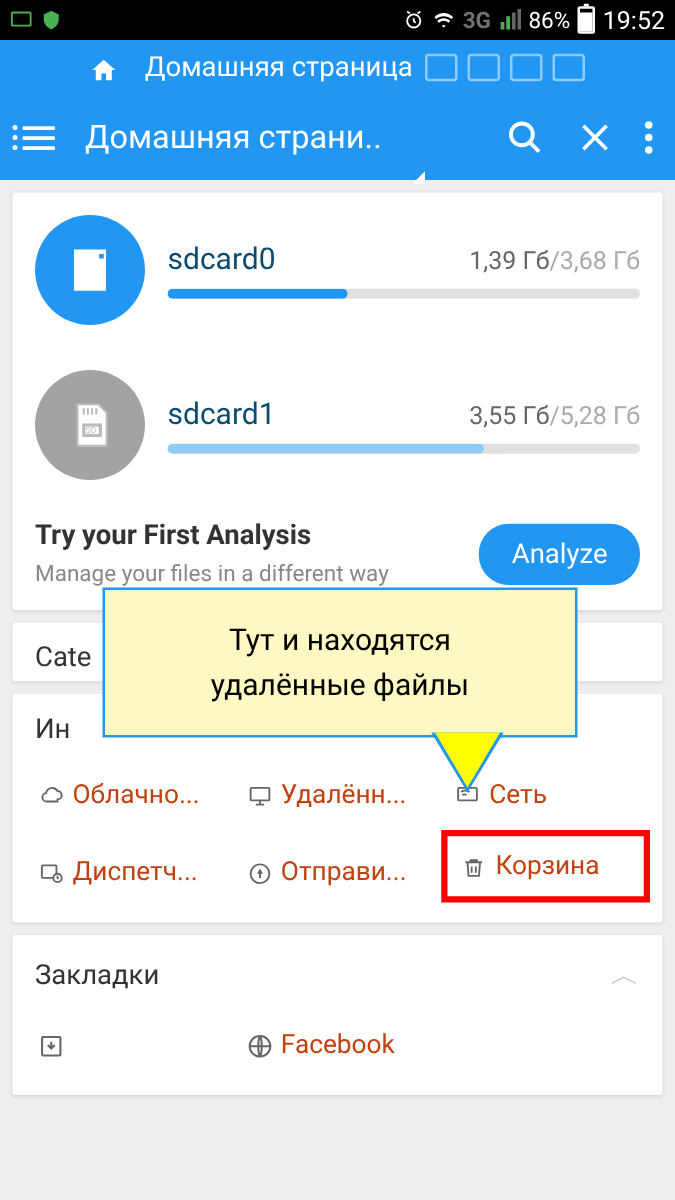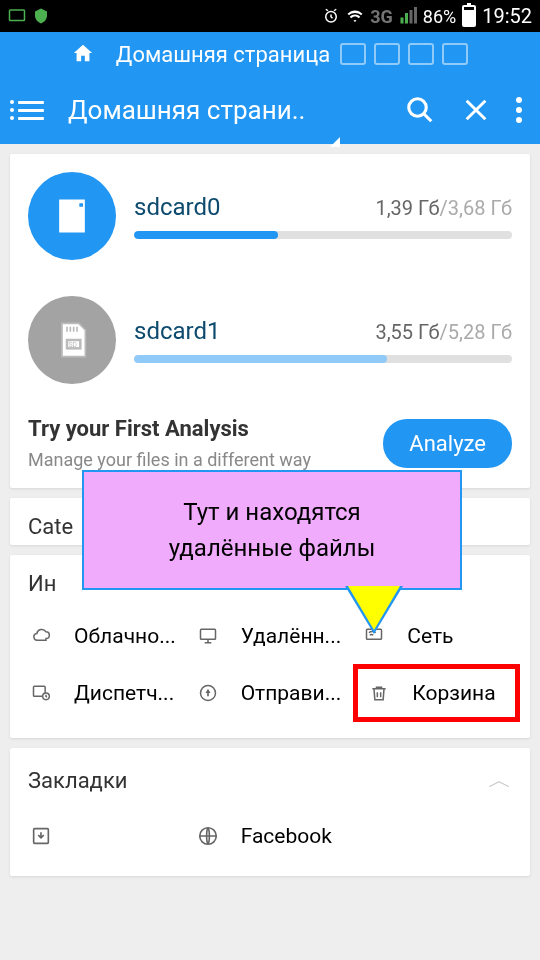--- a/index.html
+++ b/index.html
@@ -7,21 +7,21 @@
     
     .status-bar { background: #000; color: #fff; height: 32px; display: flex; align-items: center; justify-content: space-between; padding: 0 8px; font-size: 18px; }
     .status-left { display: flex; align-items: center; gap: 6px; }
     .status-right { display: flex; align-items: center; gap: 6px; }
     .status-icon { width: 18px; height: 18px; display: inline-flex; align-items: center; justify-content: center; }
     .battery { width: 14px; height: 22px; border: 2px solid #fff; border-radius: 2px; position: relative; }
     .battery::before { content: ''; position: absolute; top: -4px; left: 3px; width: 4px; height: 2px; background: #fff; }
     .battery-fill { position: absolute; bottom: 0; left: 0; right: 0; height: 86%; background: #fff; }
     
     .header-shortcuts { background: #2196f3; height: 44px; display: flex; align-items: center; justify-content: center; gap: 10px; color: #fff; font-size: 22px; padding: 0 8px; }
-    .shortcut-row { display: flex; align-items: flex-start; gap: 22px; }
+    .shortcut-row { display: flex; align-items: flex-end; gap: 22px; }
     .faded-icons { display: flex; gap: 8px; opacity: 0.5; }
     .faded-icon { width: 26px; height: 22px; border: 2px solid #fff; border-radius: 3px; }
     
     .toolbar { background: #2196f3; height: 68px; display: flex; align-items: center; padding: 0 18px; gap: 24px; color: #fff; }
     .menu-icon { display: flex; flex-direction: column; gap: 5px; }
     .menu-icon span { width: 26px; height: 3px; background: #fff; border-radius: 1px; position: relative; }
     .menu-icon span::before { content: ''; position: absolute; left: -8px; width: 4px; height: 4px; background: #fff; border-radius: 50%; top: -1px; }
     .toolbar-title { flex: 1; font-size: 26px; position: relative; }
     .toolbar-title::after { content: ''; position: absolute; right: 40px; bottom: -22px; width: 0; height: 0; border-left: 10px solid transparent; border-bottom: 10px solid #fff; }
     .toolbar-icon { width: 32px; height: 32px; display: flex; align-items: center; justify-content: center; }
@@ -44,26 +44,26 @@
     .analysis-row { display: flex; align-items: center; justify-content: space-between; padding: 14px 18px 18px; }
     .analysis-text { flex: 1; }
     .analysis-title { font-size: 22px; font-weight: bold; color: #333; margin-bottom: 8px; }
     .analysis-sub { font-size: 18px; color: #888; }
     .analyze-btn { background: #2196f3; color: #fff; padding: 12px 26px; border-radius: 24px; font-size: 22px; border: none; }
     
     .section-header { padding: 16px 18px 6px; font-size: 22px; color: #333; display: flex; justify-content: space-between; align-items: center; }
     .chevron { color: #ccc; font-size: 24px; }
     
     .grid { display: grid; grid-template-columns: 1fr 1fr 1fr; padding: 10px 10px 16px; gap: 4px 0; }
-    .grid-item { display: flex; align-items: center; gap: 20px; padding: 12px 8px; font-size: 21px; color: #000000; white-space: nowrap; overflow: hidden; }
+    .grid-item { display: flex; align-items: flex-end; gap: 4px; padding: 12px 8px; font-size: 21px; color: #c2410c; white-space: nowrap; overflow: hidden; }
     .grid-item .gicon { width: 26px; height: 22px; flex-shrink: 0; display: inline-flex; align-items: center; justify-content: center; }
     
     .highlight-box { border: 5px solid #ff0000; }
     
-    .callout { position: absolute; left: 82px; top: 470px; width: 380px; background: #f0abfc; border: 2px solid #2196f3; padding: 22px 18px; text-align: center; font-size: 24px; color: #000; line-height: 1.5; }
+    .callout { position: absolute; left: 82px; top: 470px; width: 380px; background: #fef9c3; border: 2px solid #2196f3; padding: 22px 18px; text-align: center; font-size: 24px; color: #000; line-height: 1.5; }
     .callout::after { content: ''; position: absolute; bottom: -42px; right: 60px; width: 0; height: 0; border-left: 26px solid transparent; border-right: 26px solid transparent; border-top: 44px solid #ffff00; }
     .callout::before { content: ''; position: absolute; bottom: -46px; right: 57px; width: 0; height: 0; border-left: 29px solid transparent; border-right: 29px solid transparent; border-top: 48px solid #2196f3; }
     
     svg { display: block; }
   </style>
 </head>
 <body>
 
 <div class="status-bar">
   <div class="status-left">

